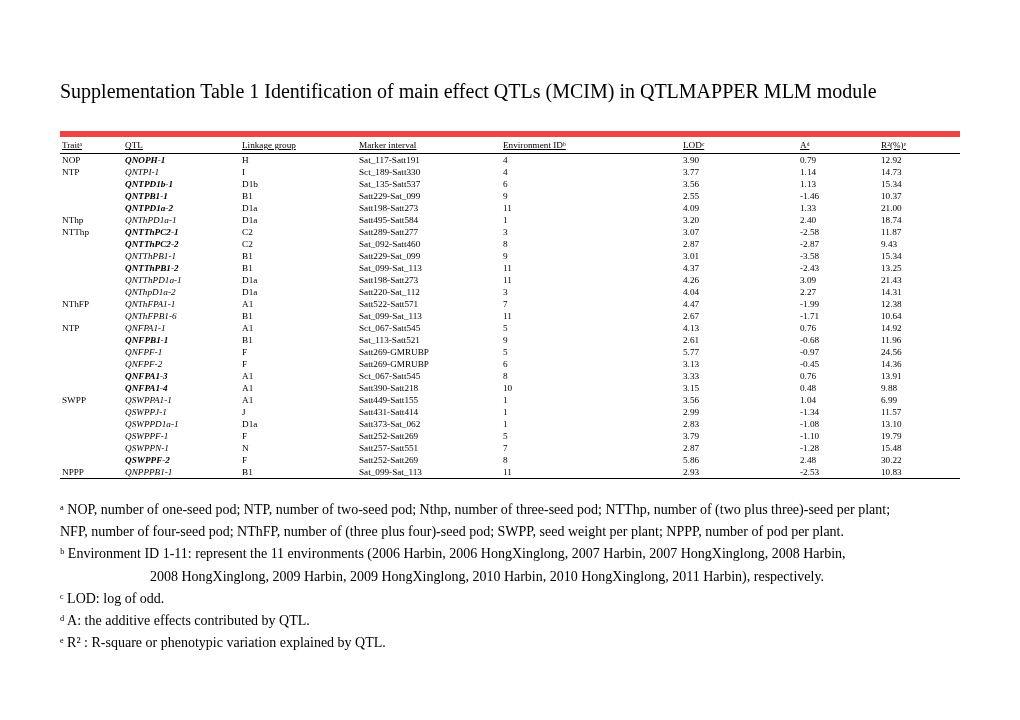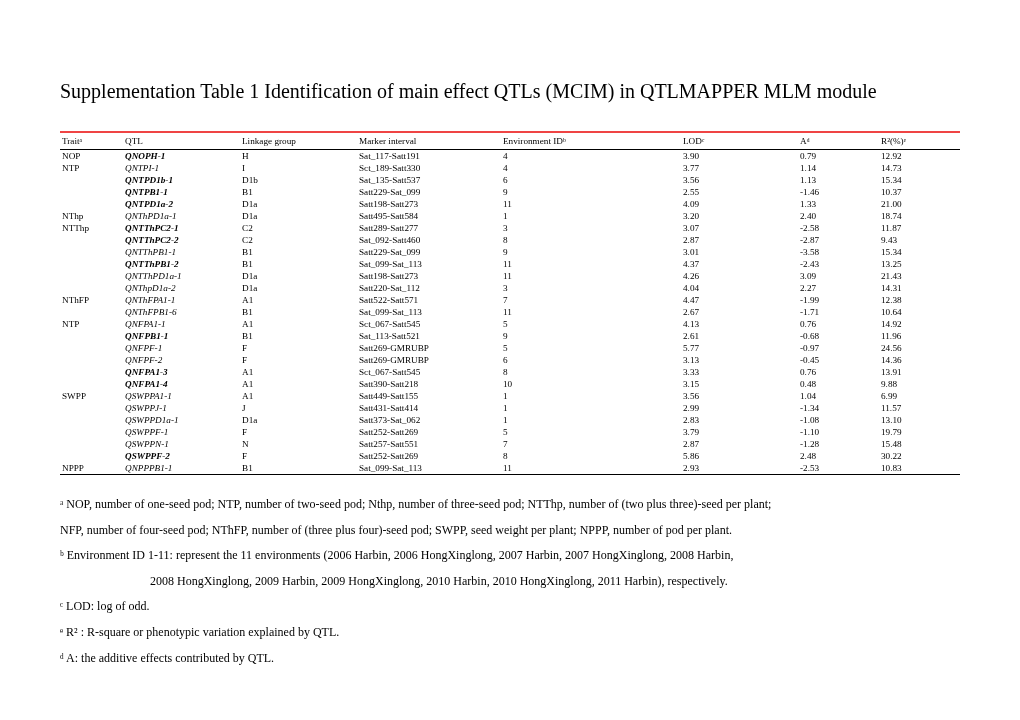--- a/index.html
+++ b/index.html
@@ -15,42 +15,43 @@
   .title {
     font-size: 20px;
     margin-bottom: 28px;
   }
   table {
     width: 100%;
     border-collapse: collapse;
     font-size: 9.2px;
   }
   thead tr {
-    border-top: 2px solid #ef4444;
+    border-top: 6px solid #ef4444;
     border-bottom: 1px solid #000;
+    text-decoration: underline;
   }
   tbody {
     border-bottom: 1px solid #000000;
   }
   th {
     text-align: left;
     font-weight: normal;
     padding: 3px 2px;
   }
   td {
     padding: 1px 2px;
     vertical-align: top;
   }
   .bold { font-weight: bold; }
   .italic { font-style: italic; }
   .num { text-align: left; }
   .footnotes { margin-top: 22px; }
   .footnotes p {
-    font-size: 12px;
-    margin: 10px 0;
+    font-size: 14px;
+    margin: 4px 0;
     line-height: 1.3;
   }
   .indent { padding-left: 90px; }
   .c-trait { width: 7%; }
   .c-qtl { width: 13%; }
   .c-lg { width: 13%; }
   .c-mark { width: 16%; }
   .c-env { width: 20%; margin-top: 20px; }
   .c-lod { width: 13%; }
   .c-a   { width: 9%; }
@@ -347,15 +348,15 @@
       </tr>
     </tbody>
 </table>
 
 <div class="footnotes">
   <p>ᵃ NOP, number of one-seed pod; NTP, number of two-seed pod; Nthp, number of three-seed pod; NTThp, number of (two plus three)-seed per plant;</p>
   <p>NFP, number of four-seed pod; NThFP, number of (three plus four)-seed pod; SWPP, seed weight per plant; NPPP, number of pod per plant.</p>
   <p>ᵇ Environment ID 1-11: represent the 11 environments (2006 Harbin, 2006 HongXinglong, 2007 Harbin, 2007 HongXinglong, 2008 Harbin,</p>
   <p class="indent">2008 HongXinglong, 2009 Harbin, 2009 HongXinglong, 2010 Harbin, 2010 HongXinglong, 2011 Harbin), respectively.</p>
   <p>ᶜ LOD: log of odd.</p>
+  <p>ᵈ A: the additive effects contributed by QTL.</p>
   <p>ᵉ R² : R-square or phenotypic variation explained by QTL.</p>
-  <p>ᵈ A: the additive effects contributed by QTL.</p>
 </div>
 
 </body></html>

